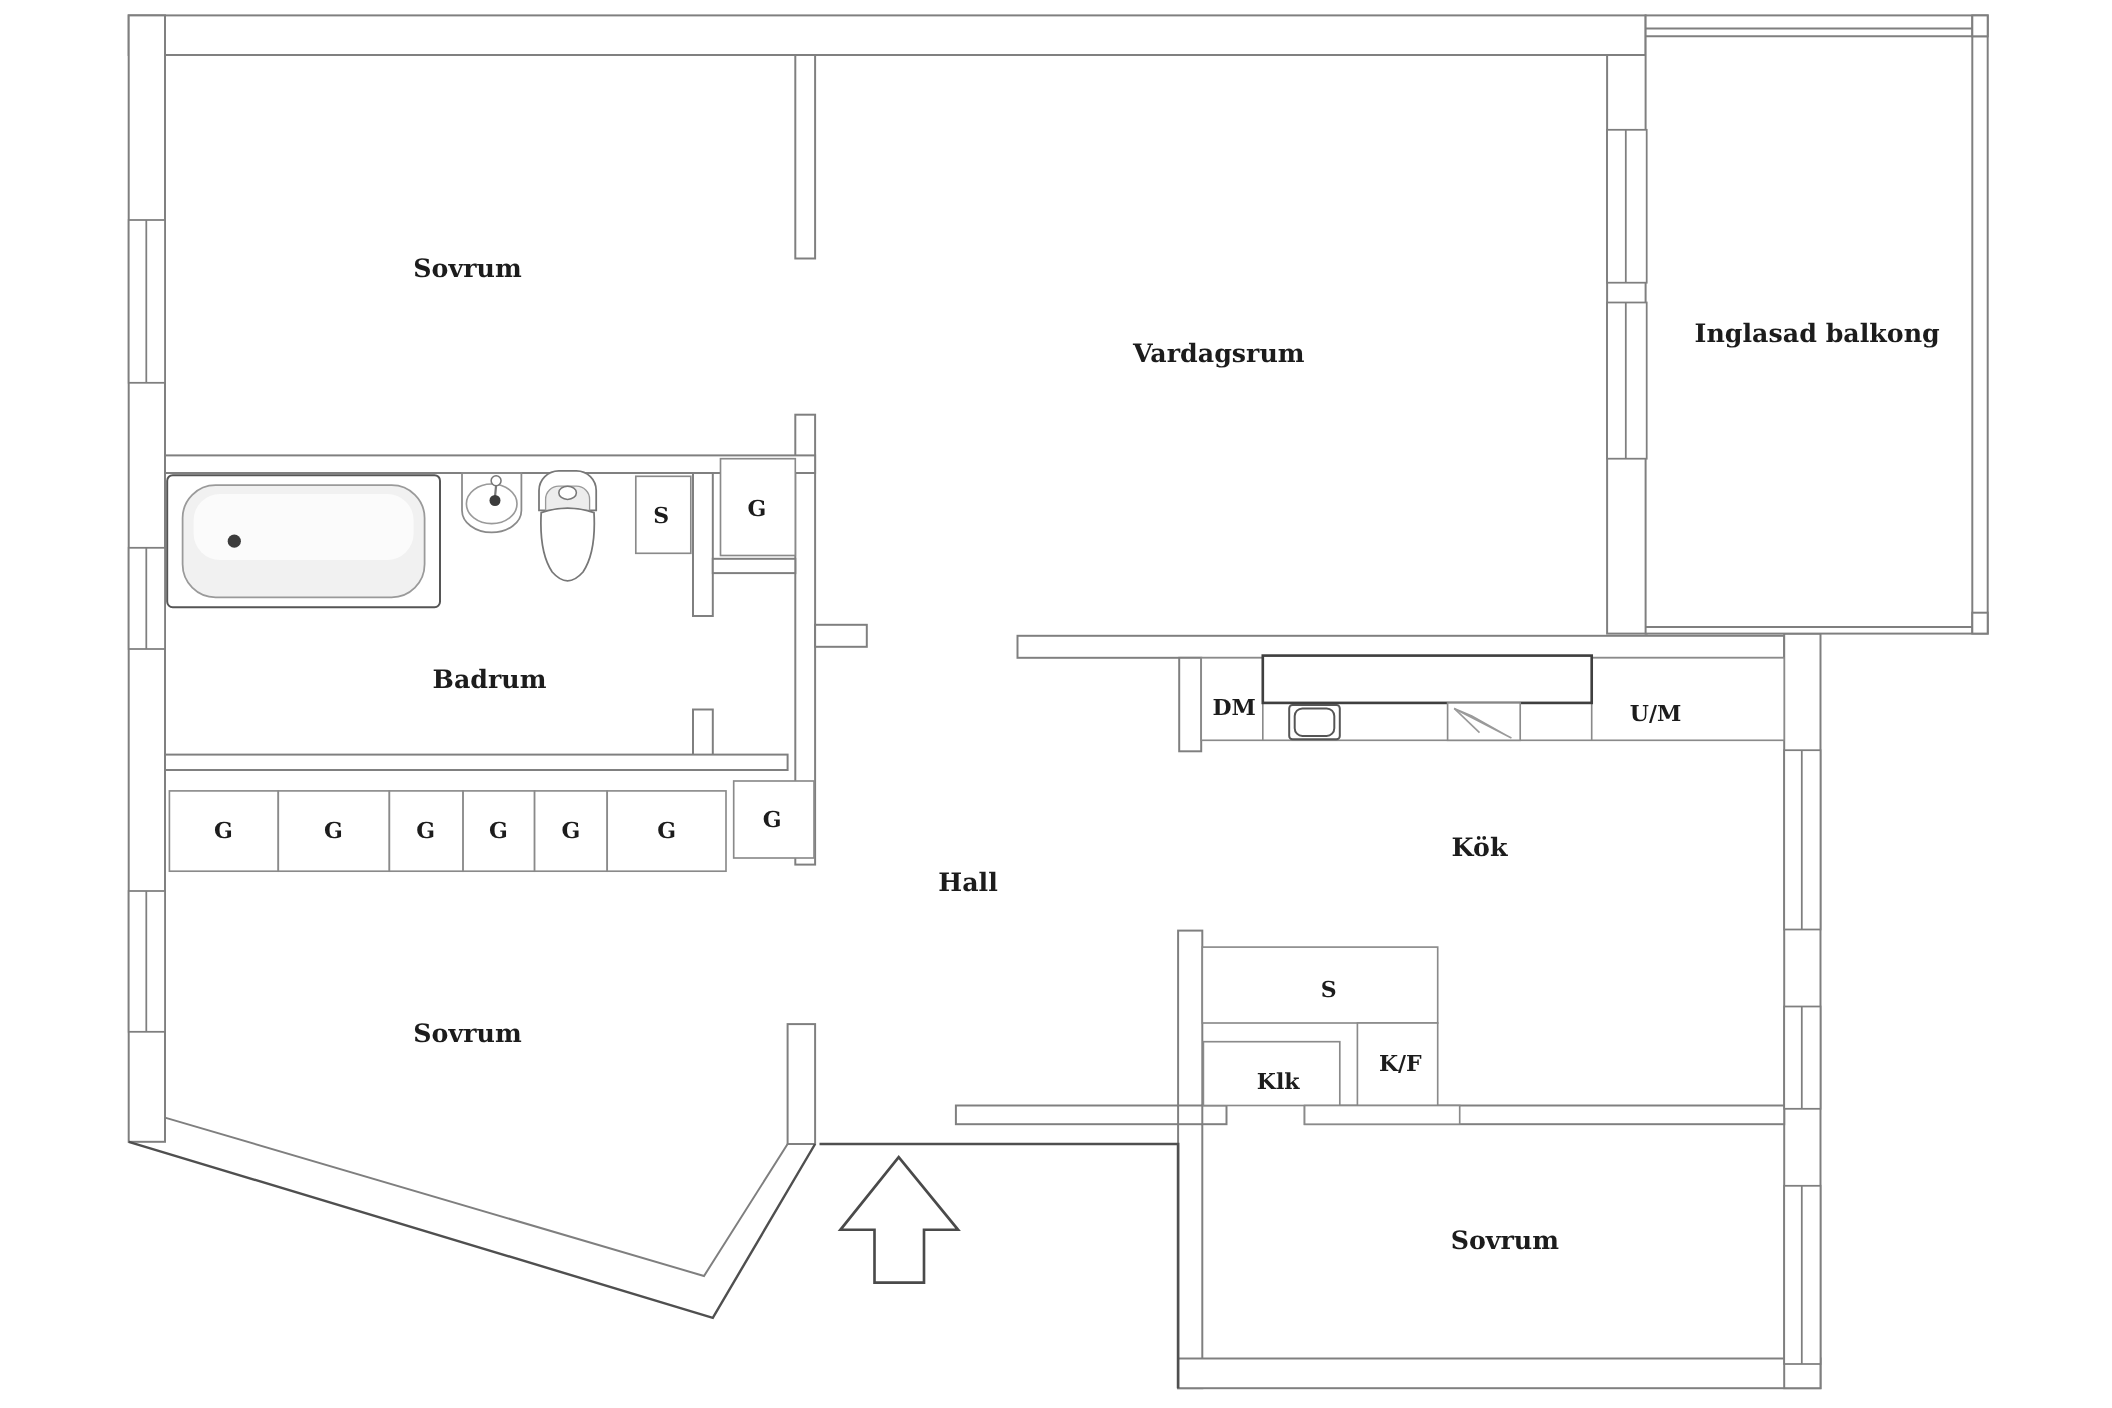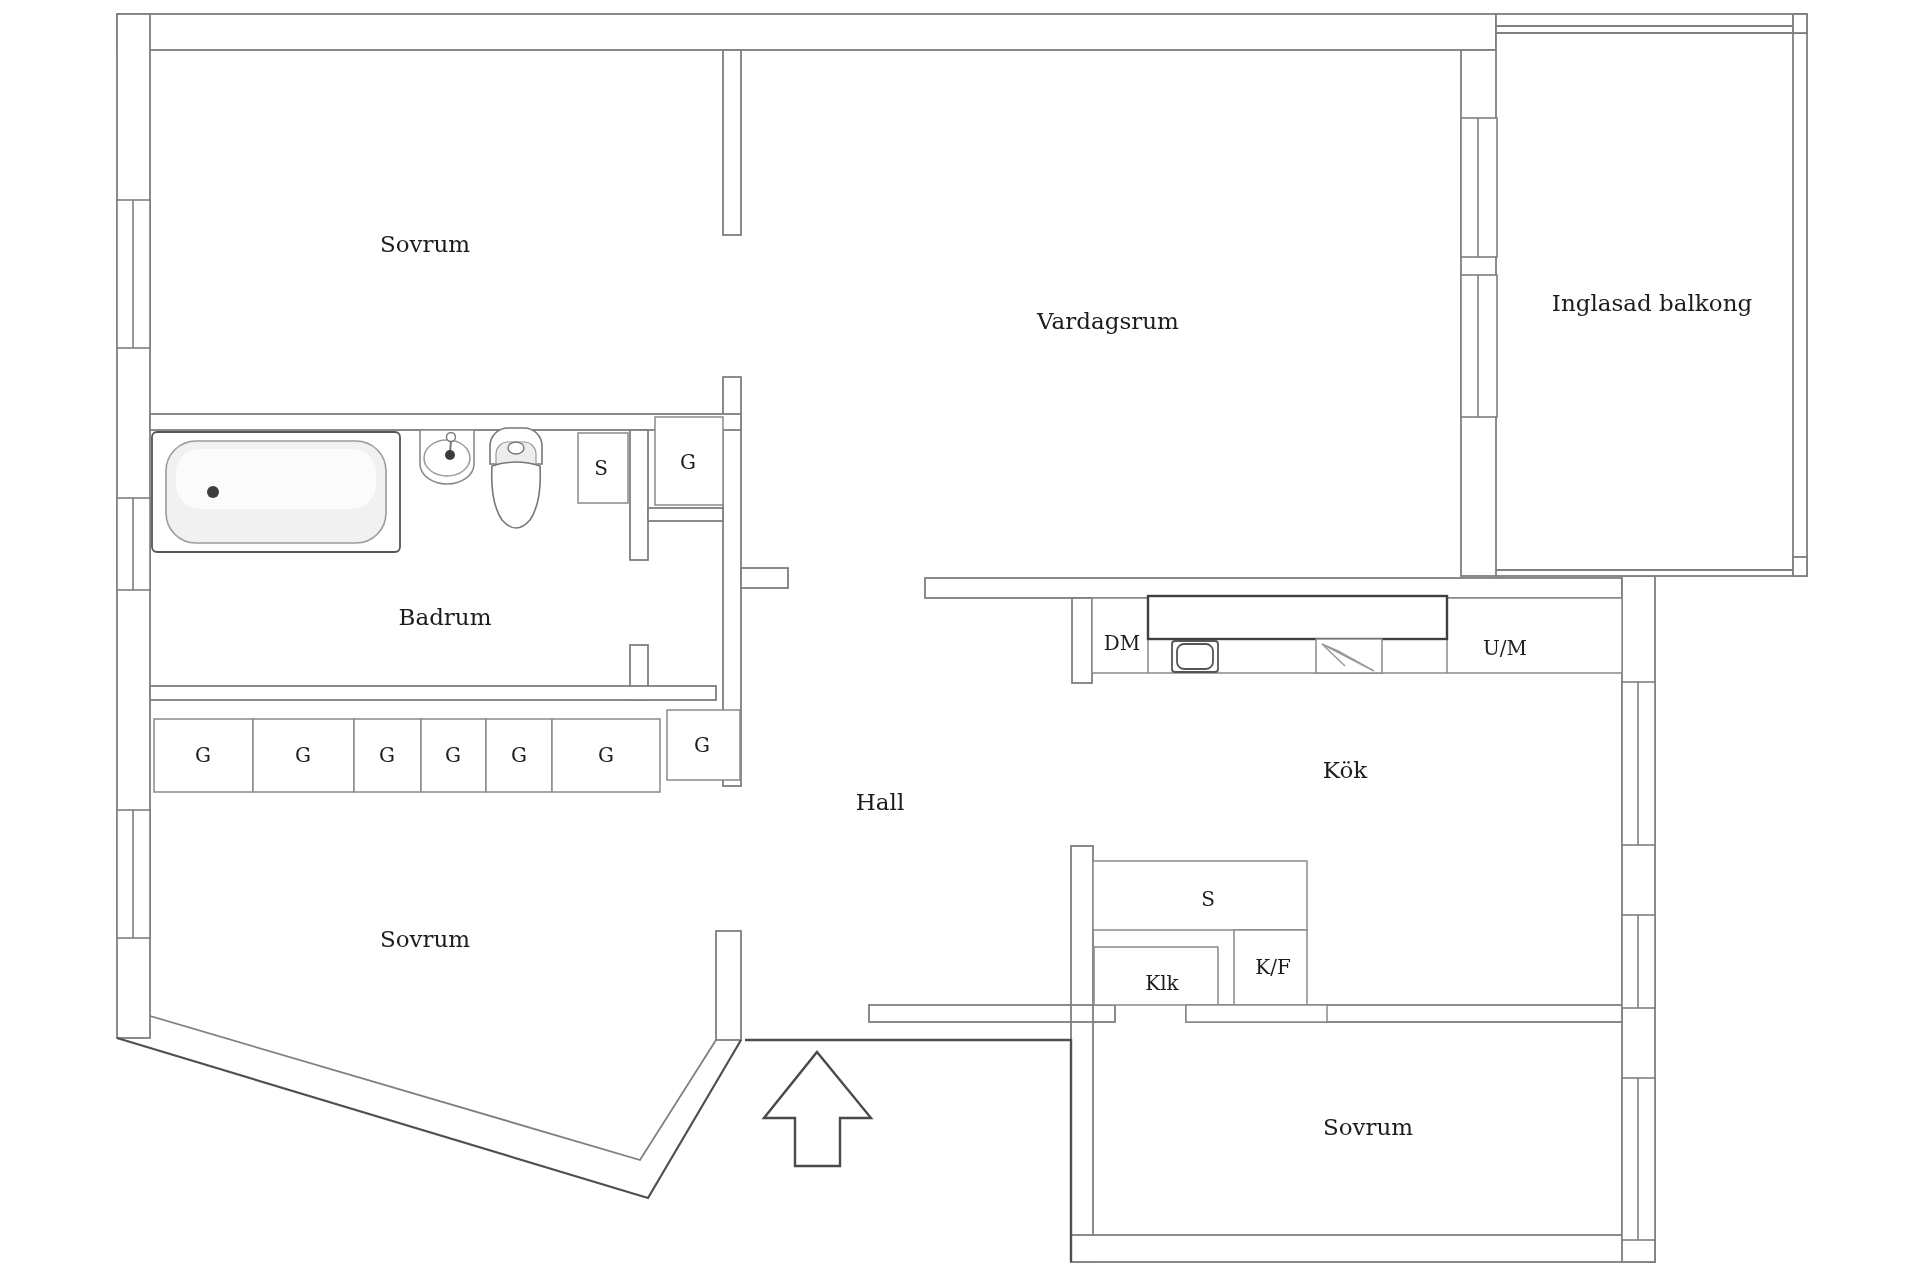--- a/index.html
+++ b/index.html
@@ -1,17 +1,17 @@
 <!DOCTYPE html>
 <html><head>
 <meta charset="utf-8">
 <style>
   html,body{margin:0;padding:0;background:#ffffff;}
   body{width:1920px;height:1280px;position:relative;font-family:"DejaVu Serif","Liberation Serif",serif;}
-  #plan-wrap{position:absolute;inset:0;}
+  #plan-wrap{position:absolute;inset:0;font-weight:bold;}
   svg{display:block;}
   .room-label{font-size:23px;fill:#1c1c1c;}
   .small-label{font-size:20px;fill:#1c1c1c;}
   text{text-anchor:middle;}
 </style>
 </head>
 <body>
 
 <div id="plan-wrap">
 <svg width="1920" height="1280" viewBox="0 0 1920 1280" xmlns="http://www.w3.org/2000/svg">

